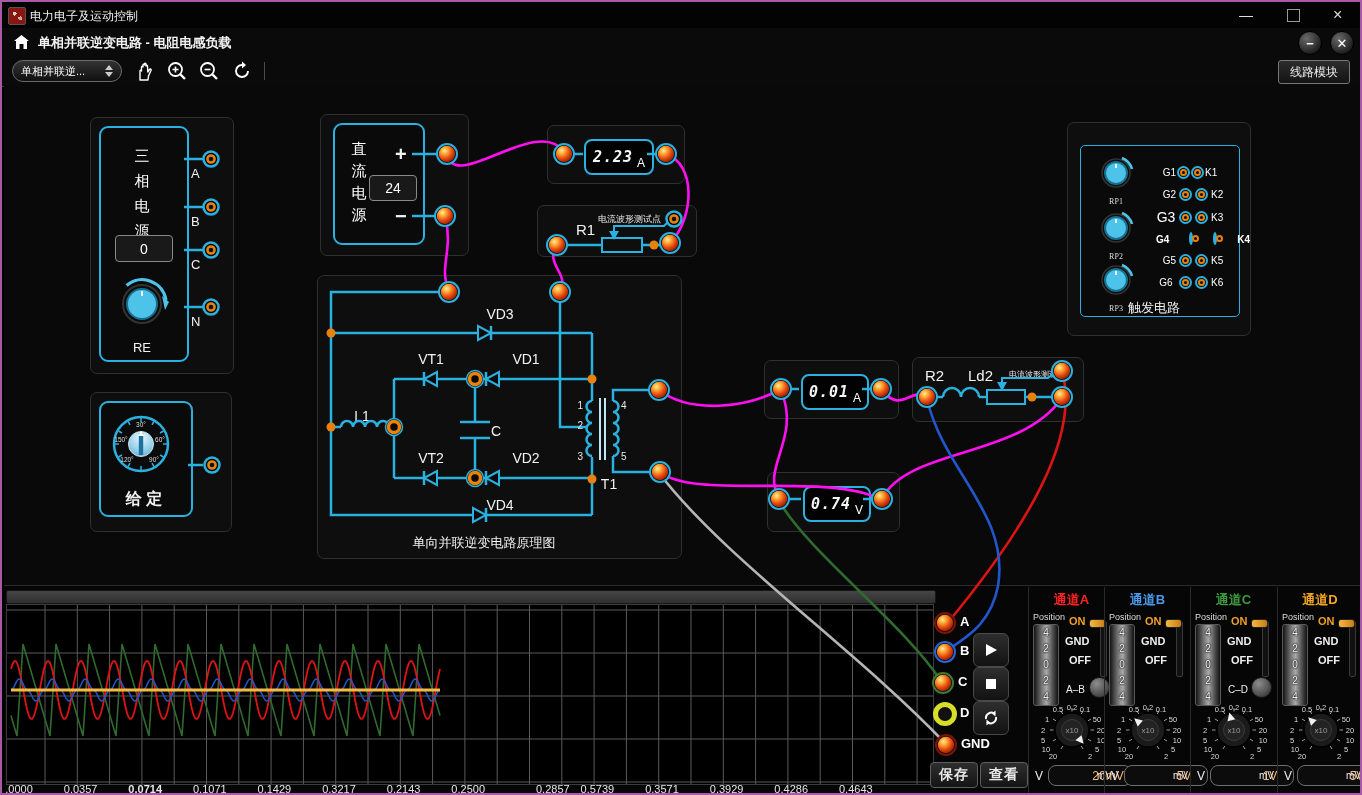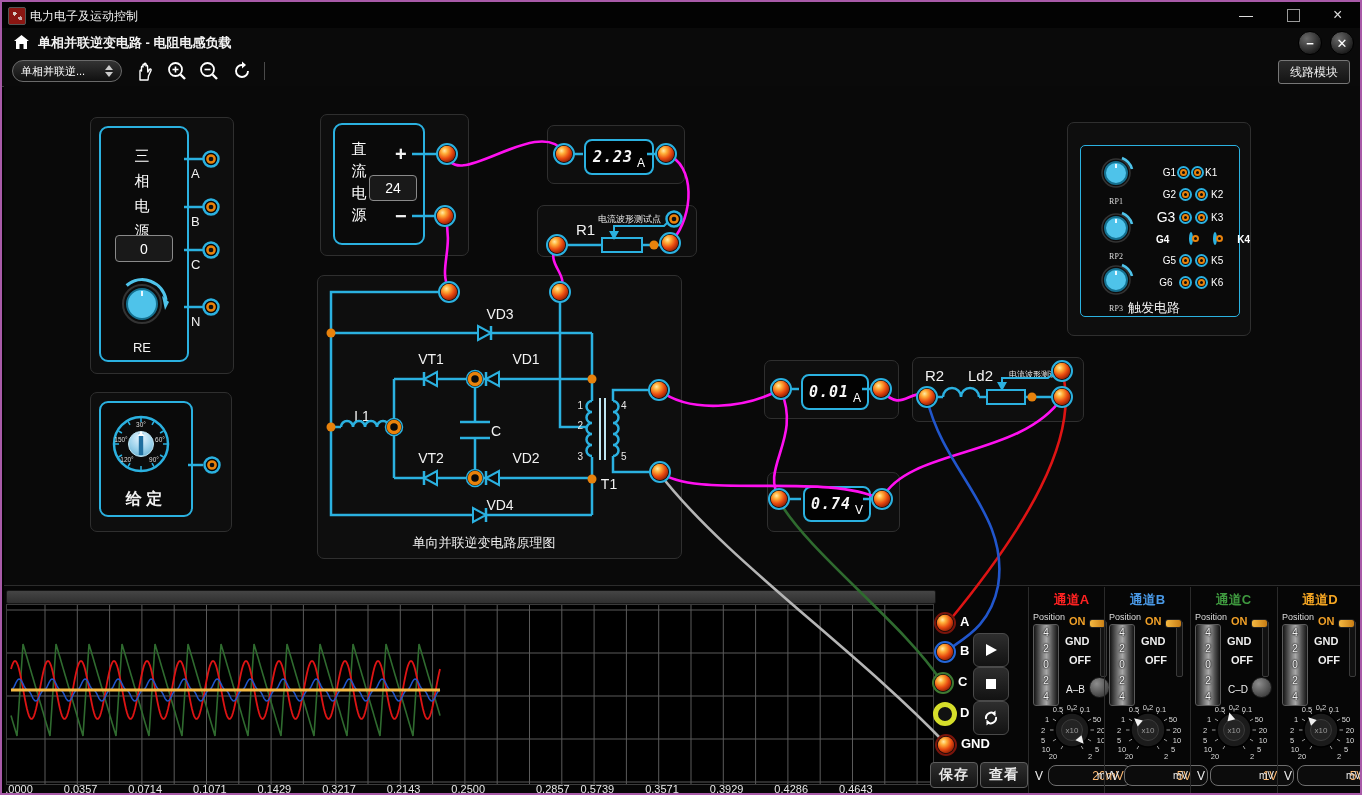--- a/index.html
+++ b/index.html
@@ -361,21 +361,21 @@
         <line x1="4" y1="737" x2="930" y2="737" stroke="#5a5a5a" stroke-width="1"></line>
         <line x1="4" y1="780" x2="930" y2="780" stroke="#5a5a5a" stroke-width="1"></line>
         <polyline points="8,713.6 9,717.0 10,720.4 11,723.8 12,727.2 13,730.6 14,734.0 15,718.7 16,703.3 17,688.0 18,672.7 19,657.3 20,642.0 21,645.4 22,648.8 23,652.2 24,655.6 25,659.0 26,662.4 27,665.9 28,669.3 29,672.7 30,676.1 31,679.5 32,682.9 33,686.3 34,689.7 35,693.1 36,696.5 37,699.9 38,703.3 39,706.7 40,710.1 41,713.6 42,717.0 43,720.4 44,723.8 45,727.2 46,730.6 47,734.0 48,718.7 49,703.3 50,688.0 51,672.7 52,657.3 53,642.0 54,645.4 55,648.8 56,652.2 57,655.6 58,659.0 59,662.4 60,665.9 61,669.3 62,672.7 63,676.1 64,679.5 65,682.9 66,686.3 67,689.7 68,693.1 69,696.5 70,699.9 71,703.3 72,706.7 73,710.1 74,713.6 75,717.0 76,720.4 77,723.8 78,727.2 79,730.6 80,734.0 81,718.7 82,703.3 83,688.0 84,672.7 85,657.3 86,642.0 87,645.4 88,648.8 89,652.2 90,655.6 91,659.0 92,662.4 93,665.9 94,669.3 95,672.7 96,676.1 97,679.5 98,682.9 99,686.3 100,689.7 101,693.1 102,696.5 103,699.9 104,703.3 105,706.7 106,710.1 107,713.6 108,717.0 109,720.4 110,723.8 111,727.2 112,730.6 113,734.0 114,718.7 115,703.3 116,688.0 117,672.7 118,657.3 119,642.0 120,645.4 121,648.8 122,652.2 123,655.6 124,659.0 125,662.4 126,665.9 127,669.3 128,672.7 129,676.1 130,679.5 131,682.9 132,686.3 133,689.7 134,693.1 135,696.5 136,699.9 137,703.3 138,706.7 139,710.1 140,713.6 141,717.0 142,720.4 143,723.8 144,727.2 145,730.6 146,734.0 147,718.7 148,703.3 149,688.0 150,672.7 151,657.3 152,642.0 153,645.4 154,648.8 155,652.2 156,655.6 157,659.0 158,662.4 159,665.9 160,669.3 161,672.7 162,676.1 163,679.5 164,682.9 165,686.3 166,689.7 167,693.1 168,696.5 169,699.9 170,703.3 171,706.7 172,710.1 173,713.6 174,717.0 175,720.4 176,723.8 177,727.2 178,730.6 179,734.0 180,718.7 181,703.3 182,688.0 183,672.7 184,657.3 185,642.0 186,645.4 187,648.8 188,652.2 189,655.6 190,659.0 191,662.4 192,665.9 193,669.3 194,672.7 195,676.1 196,679.5 197,682.9 198,686.3 199,689.7 200,693.1 201,696.5 202,699.9 203,703.3 204,706.7 205,710.1 206,713.6 207,717.0 208,720.4 209,723.8 210,727.2 211,730.6 212,734.0 213,718.7 214,703.3 215,688.0 216,672.7 217,657.3 218,642.0 219,645.4 220,648.8 221,652.2 222,655.6 223,659.0 224,662.4 225,665.9 226,669.3 227,672.7 228,676.1 229,679.5 230,682.9 231,686.3 232,689.7 233,693.1 234,696.5 235,699.9 236,703.3 237,706.7 238,710.1 239,713.6 240,717.0 241,720.4 242,723.8 243,727.2 244,730.6 245,734.0 246,718.7 247,703.3 248,688.0 249,672.7 250,657.3 251,642.0 252,645.4 253,648.8 254,652.2 255,655.6 256,659.0 257,662.4 258,665.9 259,669.3 260,672.7 261,676.1 262,679.5 263,682.9 264,686.3 265,689.7 266,693.1 267,696.5 268,699.9 269,703.3 270,706.7 271,710.1 272,713.6 273,717.0 274,720.4 275,723.8 276,727.2 277,730.6 278,734.0 279,718.7 280,703.3 281,688.0 282,672.7 283,657.3 284,642.0 285,645.4 286,648.8 287,652.2 288,655.6 289,659.0 290,662.4 291,665.9 292,669.3 293,672.7 294,676.1 295,679.5 296,682.9 297,686.3 298,689.7 299,693.1 300,696.5 301,699.9 302,703.3 303,706.7 304,710.1 305,713.6 306,717.0 307,720.4 308,723.8 309,727.2 310,730.6 311,734.0 312,718.7 313,703.3 314,688.0 315,672.7 316,657.3 317,642.0 318,645.4 319,648.8 320,652.2 321,655.6 322,659.0 323,662.4 324,665.9 325,669.3 326,672.7 327,676.1 328,679.5 329,682.9 330,686.3 331,689.7 332,693.1 333,696.5 334,699.9 335,703.3 336,706.7 337,710.1 338,713.6 339,717.0 340,720.4 341,723.8 342,727.2 343,730.6 344,734.0 345,718.7 346,703.3 347,688.0 348,672.7 349,657.3 350,642.0 351,645.4 352,648.8 353,652.2 354,655.6 355,659.0 356,662.4 357,665.9 358,669.3 359,672.7 360,676.1 361,679.5 362,682.9 363,686.3 364,689.7 365,693.1 366,696.5 367,699.9 368,703.3 369,706.7 370,710.1 371,713.6 372,717.0 373,720.4 374,723.8 375,727.2 376,730.6 377,734.0 378,718.7 379,703.3 380,688.0 381,672.7 382,657.3 383,642.0 384,645.4 385,648.8 386,652.2 387,655.6 388,659.0 389,662.4 390,665.9 391,669.3 392,672.7 393,676.1 394,679.5 395,682.9 396,686.3 397,689.7 398,693.1 399,696.5 400,699.9 401,703.3 402,706.7 403,710.1 404,713.6 405,717.0 406,720.4 407,723.8 408,727.2 409,730.6 410,734.0 411,718.7 412,703.3 413,688.0 414,672.7 415,657.3 416,642.0 417,645.4 418,648.8 419,652.2 420,655.6 421,659.0 422,662.4 423,665.9 424,669.3 425,672.7 426,676.1 427,679.5 428,682.9 429,686.3 430,689.7 431,693.1 432,696.5 433,699.9 434,703.3 435,706.7 436,710.1 437,713.6 " fill="none" stroke="#2f6b2f" stroke-width="1.6"></polyline>
         <polyline points="8,667.0 9,663.6 10,661.1 11,659.5 12,659.0 13,659.5 14,661.1 15,663.6 16,667.0 17,671.2 18,676.0 19,681.2 20,686.6 21,692.1 22,697.5 23,702.5 24,707.0 25,710.8 26,713.8 27,715.8 28,716.9 29,716.9 30,715.8 31,713.8 32,710.8 33,707.0 34,702.5 35,697.5 36,692.1 37,686.6 38,681.2 39,676.0 40,671.2 41,667.0 42,663.6 43,661.1 44,659.5 45,659.0 46,659.5 47,661.1 48,663.6 49,667.0 50,671.2 51,676.0 52,681.2 53,686.6 54,692.1 55,697.5 56,702.5 57,707.0 58,710.8 59,713.8 60,715.8 61,716.9 62,716.9 63,715.8 64,713.8 65,710.8 66,707.0 67,702.5 68,697.5 69,692.1 70,686.6 71,681.2 72,676.0 73,671.2 74,667.0 75,663.6 76,661.1 77,659.5 78,659.0 79,659.5 80,661.1 81,663.6 82,667.0 83,671.2 84,676.0 85,681.2 86,686.6 87,692.1 88,697.5 89,702.5 90,707.0 91,710.8 92,713.8 93,715.8 94,716.9 95,716.9 96,715.8 97,713.8 98,710.8 99,707.0 100,702.5 101,697.5 102,692.1 103,686.6 104,681.2 105,676.0 106,671.2 107,667.0 108,663.6 109,661.1 110,659.5 111,659.0 112,659.5 113,661.1 114,663.6 115,667.0 116,671.2 117,676.0 118,681.2 119,686.6 120,692.1 121,697.5 122,702.5 123,707.0 124,710.8 125,713.8 126,715.8 127,716.9 128,716.9 129,715.8 130,713.8 131,710.8 132,707.0 133,702.5 134,697.5 135,692.1 136,686.6 137,681.2 138,676.0 139,671.2 140,667.0 141,663.6 142,661.1 143,659.5 144,659.0 145,659.5 146,661.1 147,663.6 148,667.0 149,671.2 150,676.0 151,681.2 152,686.6 153,692.1 154,697.5 155,702.5 156,707.0 157,710.8 158,713.8 159,715.8 160,716.9 161,716.9 162,715.8 163,713.8 164,710.8 165,707.0 166,702.5 167,697.5 168,692.1 169,686.6 170,681.2 171,676.0 172,671.2 173,667.0 174,663.6 175,661.1 176,659.5 177,659.0 178,659.5 179,661.1 180,663.6 181,667.0 182,671.2 183,676.0 184,681.2 185,686.6 186,692.1 187,697.5 188,702.5 189,707.0 190,710.8 191,713.8 192,715.8 193,716.9 194,716.9 195,715.8 196,713.8 197,710.8 198,707.0 199,702.5 200,697.5 201,692.1 202,686.6 203,681.2 204,676.0 205,671.2 206,667.0 207,663.6 208,661.1 209,659.5 210,659.0 211,659.5 212,661.1 213,663.6 214,667.0 215,671.2 216,676.0 217,681.2 218,686.6 219,692.1 220,697.5 221,702.5 222,707.0 223,710.8 224,713.8 225,715.8 226,716.9 227,716.9 228,715.8 229,713.8 230,710.8 231,707.0 232,702.5 233,697.5 234,692.1 235,686.6 236,681.2 237,676.0 238,671.2 239,667.0 240,663.6 241,661.1 242,659.5 243,659.0 244,659.5 245,661.1 246,663.6 247,667.0 248,671.2 249,676.0 250,681.2 251,686.6 252,692.1 253,697.5 254,702.5 255,707.0 256,710.8 257,713.8 258,715.8 259,716.9 260,716.9 261,715.8 262,713.8 263,710.8 264,707.0 265,702.5 266,697.5 267,692.1 268,686.6 269,681.2 270,676.0 271,671.2 272,667.0 273,663.6 274,661.1 275,659.5 276,659.0 277,659.5 278,661.1 279,663.6 280,667.0 281,671.2 282,676.0 283,681.2 284,686.6 285,692.1 286,697.5 287,702.5 288,707.0 289,710.8 290,713.8 291,715.8 292,716.9 293,716.9 294,715.8 295,713.8 296,710.8 297,707.0 298,702.5 299,697.5 300,692.1 301,686.6 302,681.2 303,676.0 304,671.2 305,667.0 306,663.6 307,661.1 308,659.5 309,659.0 310,659.5 311,661.1 312,663.6 313,667.0 314,671.2 315,676.0 316,681.2 317,686.6 318,692.1 319,697.5 320,702.5 321,707.0 322,710.8 323,713.8 324,715.8 325,716.9 326,716.9 327,715.8 328,713.8 329,710.8 330,707.0 331,702.5 332,697.5 333,692.1 334,686.6 335,681.2 336,676.0 337,671.2 338,667.0 339,663.6 340,661.1 341,659.5 342,659.0 343,659.5 344,661.1 345,663.6 346,667.0 347,671.2 348,676.0 349,681.2 350,686.6 351,692.1 352,697.5 353,702.5 354,707.0 355,710.8 356,713.8 357,715.8 358,716.9 359,716.9 360,715.8 361,713.8 362,710.8 363,707.0 364,702.5 365,697.5 366,692.1 367,686.6 368,681.2 369,676.0 370,671.2 371,667.0 372,663.6 373,661.1 374,659.5 375,659.0 376,659.5 377,661.1 378,663.6 379,667.0 380,671.2 381,676.0 382,681.2 383,686.6 384,692.1 385,697.5 386,702.5 387,707.0 388,710.8 389,713.8 390,715.8 391,716.9 392,716.9 393,715.8 394,713.8 395,710.8 396,707.0 397,702.5 398,697.5 399,692.1 400,686.6 401,681.2 402,676.0 403,671.2 404,667.0 405,663.6 406,661.1 407,659.5 408,659.0 409,659.5 410,661.1 411,663.6 412,667.0 413,671.2 414,676.0 415,681.2 416,686.6 417,692.1 418,697.5 419,702.5 420,707.0 421,710.8 422,713.8 423,715.8 424,716.9 425,716.9 426,715.8 427,713.8 428,710.8 429,707.0 430,702.5 431,697.5 432,692.1 433,686.6 434,681.2 435,676.0 436,671.2 437,667.0 " fill="none" stroke="#de1414" stroke-width="1.8"></polyline>
         <polyline points="8,688.0 9,687.6 10,686.5 11,684.8 12,682.8 13,680.7 14,678.9 15,677.6 16,677.0 17,677.2 18,678.2 19,679.8 20,681.7 21,683.8 22,685.7 23,687.1 24,687.9 25,688.1 26,688.9 27,690.3 28,692.2 29,694.3 30,696.3 31,697.8 32,698.8 33,699.0 34,698.4 35,697.1 36,695.3 37,693.2 38,691.2 39,689.5 40,688.4 41,688.0 42,687.6 43,686.5 44,684.8 45,682.8 46,680.7 47,678.9 48,677.6 49,677.0 50,677.2 51,678.2 52,679.8 53,681.7 54,683.8 55,685.7 56,687.1 57,687.9 58,688.1 59,688.9 60,690.3 61,692.2 62,694.3 63,696.3 64,697.8 65,698.8 66,699.0 67,698.4 68,697.1 69,695.3 70,693.2 71,691.2 72,689.5 73,688.4 74,688.0 75,687.6 76,686.5 77,684.8 78,682.8 79,680.7 80,678.9 81,677.6 82,677.0 83,677.2 84,678.2 85,679.8 86,681.7 87,683.8 88,685.7 89,687.1 90,687.9 91,688.1 92,688.9 93,690.3 94,692.2 95,694.3 96,696.3 97,697.8 98,698.8 99,699.0 100,698.4 101,697.1 102,695.3 103,693.2 104,691.2 105,689.5 106,688.4 107,688.0 108,687.6 109,686.5 110,684.8 111,682.8 112,680.7 113,678.9 114,677.6 115,677.0 116,677.2 117,678.2 118,679.8 119,681.7 120,683.8 121,685.7 122,687.1 123,687.9 124,688.1 125,688.9 126,690.3 127,692.2 128,694.3 129,696.3 130,697.8 131,698.8 132,699.0 133,698.4 134,697.1 135,695.3 136,693.2 137,691.2 138,689.5 139,688.4 140,688.0 141,687.6 142,686.5 143,684.8 144,682.8 145,680.7 146,678.9 147,677.6 148,677.0 149,677.2 150,678.2 151,679.8 152,681.7 153,683.8 154,685.7 155,687.1 156,687.9 157,688.1 158,688.9 159,690.3 160,692.2 161,694.3 162,696.3 163,697.8 164,698.8 165,699.0 166,698.4 167,697.1 168,695.3 169,693.2 170,691.2 171,689.5 172,688.4 173,688.0 174,687.6 175,686.5 176,684.8 177,682.8 178,680.7 179,678.9 180,677.6 181,677.0 182,677.2 183,678.2 184,679.8 185,681.7 186,683.8 187,685.7 188,687.1 189,687.9 190,688.1 191,688.9 192,690.3 193,692.2 194,694.3 195,696.3 196,697.8 197,698.8 198,699.0 199,698.4 200,697.1 201,695.3 202,693.2 203,691.2 204,689.5 205,688.4 206,688.0 207,687.6 208,686.5 209,684.8 210,682.8 211,680.7 212,678.9 213,677.6 214,677.0 215,677.2 216,678.2 217,679.8 218,681.7 219,683.8 220,685.7 221,687.1 222,687.9 223,688.1 224,688.9 225,690.3 226,692.2 227,694.3 228,696.3 229,697.8 230,698.8 231,699.0 232,698.4 233,697.1 234,695.3 235,693.2 236,691.2 237,689.5 238,688.4 239,688.0 240,687.6 241,686.5 242,684.8 243,682.8 244,680.7 245,678.9 246,677.6 247,677.0 248,677.2 249,678.2 250,679.8 251,681.7 252,683.8 253,685.7 254,687.1 255,687.9 256,688.1 257,688.9 258,690.3 259,692.2 260,694.3 261,696.3 262,697.8 263,698.8 264,699.0 265,698.4 266,697.1 267,695.3 268,693.2 269,691.2 270,689.5 271,688.4 272,688.0 273,687.6 274,686.5 275,684.8 276,682.8 277,680.7 278,678.9 279,677.6 280,677.0 281,677.2 282,678.2 283,679.8 284,681.7 285,683.8 286,685.7 287,687.1 288,687.9 289,688.1 290,688.9 291,690.3 292,692.2 293,694.3 294,696.3 295,697.8 296,698.8 297,699.0 298,698.4 299,697.1 300,695.3 301,693.2 302,691.2 303,689.5 304,688.4 305,688.0 306,687.6 307,686.5 308,684.8 309,682.8 310,680.7 311,678.9 312,677.6 313,677.0 314,677.2 315,678.2 316,679.8 317,681.7 318,683.8 319,685.7 320,687.1 321,687.9 322,688.1 323,688.9 324,690.3 325,692.2 326,694.3 327,696.3 328,697.8 329,698.8 330,699.0 331,698.4 332,697.1 333,695.3 334,693.2 335,691.2 336,689.5 337,688.4 338,688.0 339,687.6 340,686.5 341,684.8 342,682.8 343,680.7 344,678.9 345,677.6 346,677.0 347,677.2 348,678.2 349,679.8 350,681.7 351,683.8 352,685.7 353,687.1 354,687.9 355,688.1 356,688.9 357,690.3 358,692.2 359,694.3 360,696.2 361,697.8 362,698.8 363,699.0 364,698.4 365,697.1 366,695.3 367,693.2 368,691.2 369,689.5 370,688.4 371,688.0 372,687.6 373,686.5 374,684.8 375,682.8 376,680.7 377,678.9 378,677.6 379,677.0 380,677.2 381,678.2 382,679.8 383,681.7 384,683.8 385,685.7 386,687.1 387,687.9 388,688.1 389,688.9 390,690.3 391,692.2 392,694.3 393,696.3 394,697.8 395,698.8 396,699.0 397,698.4 398,697.1 399,695.3 400,693.2 401,691.2 402,689.5 403,688.4 404,688.0 405,687.6 406,686.5 407,684.8 408,682.8 409,680.7 410,678.9 411,677.6 412,677.0 413,677.2 414,678.2 415,679.8 416,681.7 417,683.8 418,685.7 419,687.1 420,687.9 421,688.1 422,688.9 423,690.3 424,692.2 425,694.3 426,696.3 427,697.8 428,698.8 429,699.0 430,698.4 431,697.1 432,695.3 433,693.2 434,691.2 435,689.5 436,688.4 437,688.0 " fill="none" stroke="#2156cc" stroke-width="1.5"></polyline>
         <line x1="8" y1="688" x2="437" y2="688" stroke="#f5b942" stroke-width="3"></line>
       </svg></div>
   <div class="abs" id="plotlabels">
       <div class="axlbl" style="left: 10px;">0.0000</div>
       <div class="axlbl" style="left: 74.6px;">0.0357</div>
-      <div class="axlbl" style="left: 139.2px;">0.0714</div>
+      <div class="axlbl" style="left: 139.2px; font-weight: bold;">0.0714</div>
       <div class="axlbl" style="left: 203.8px;">0.1071</div>
       <div class="axlbl" style="left: 268.4px;">0.1429</div>
       <div class="axlbl" style="left: 333px;">0.3217</div>
       <div class="axlbl" style="left: 397.6px;">0.2143</div>
       <div class="axlbl" style="left: 462.2px;">0.2500</div>
       <div class="axlbl" style="left: 526.8px; padding-left: 40px;">0.2857</div>
       <div class="axlbl" style="left: 591.4px;">0.5739</div>
       <div class="axlbl" style="left: 656px;">0.3571</div>
       <div class="axlbl" style="left: 720.6px;">0.3929</div>
       <div class="axlbl" style="left: 785.2px;">0.4286</div>

